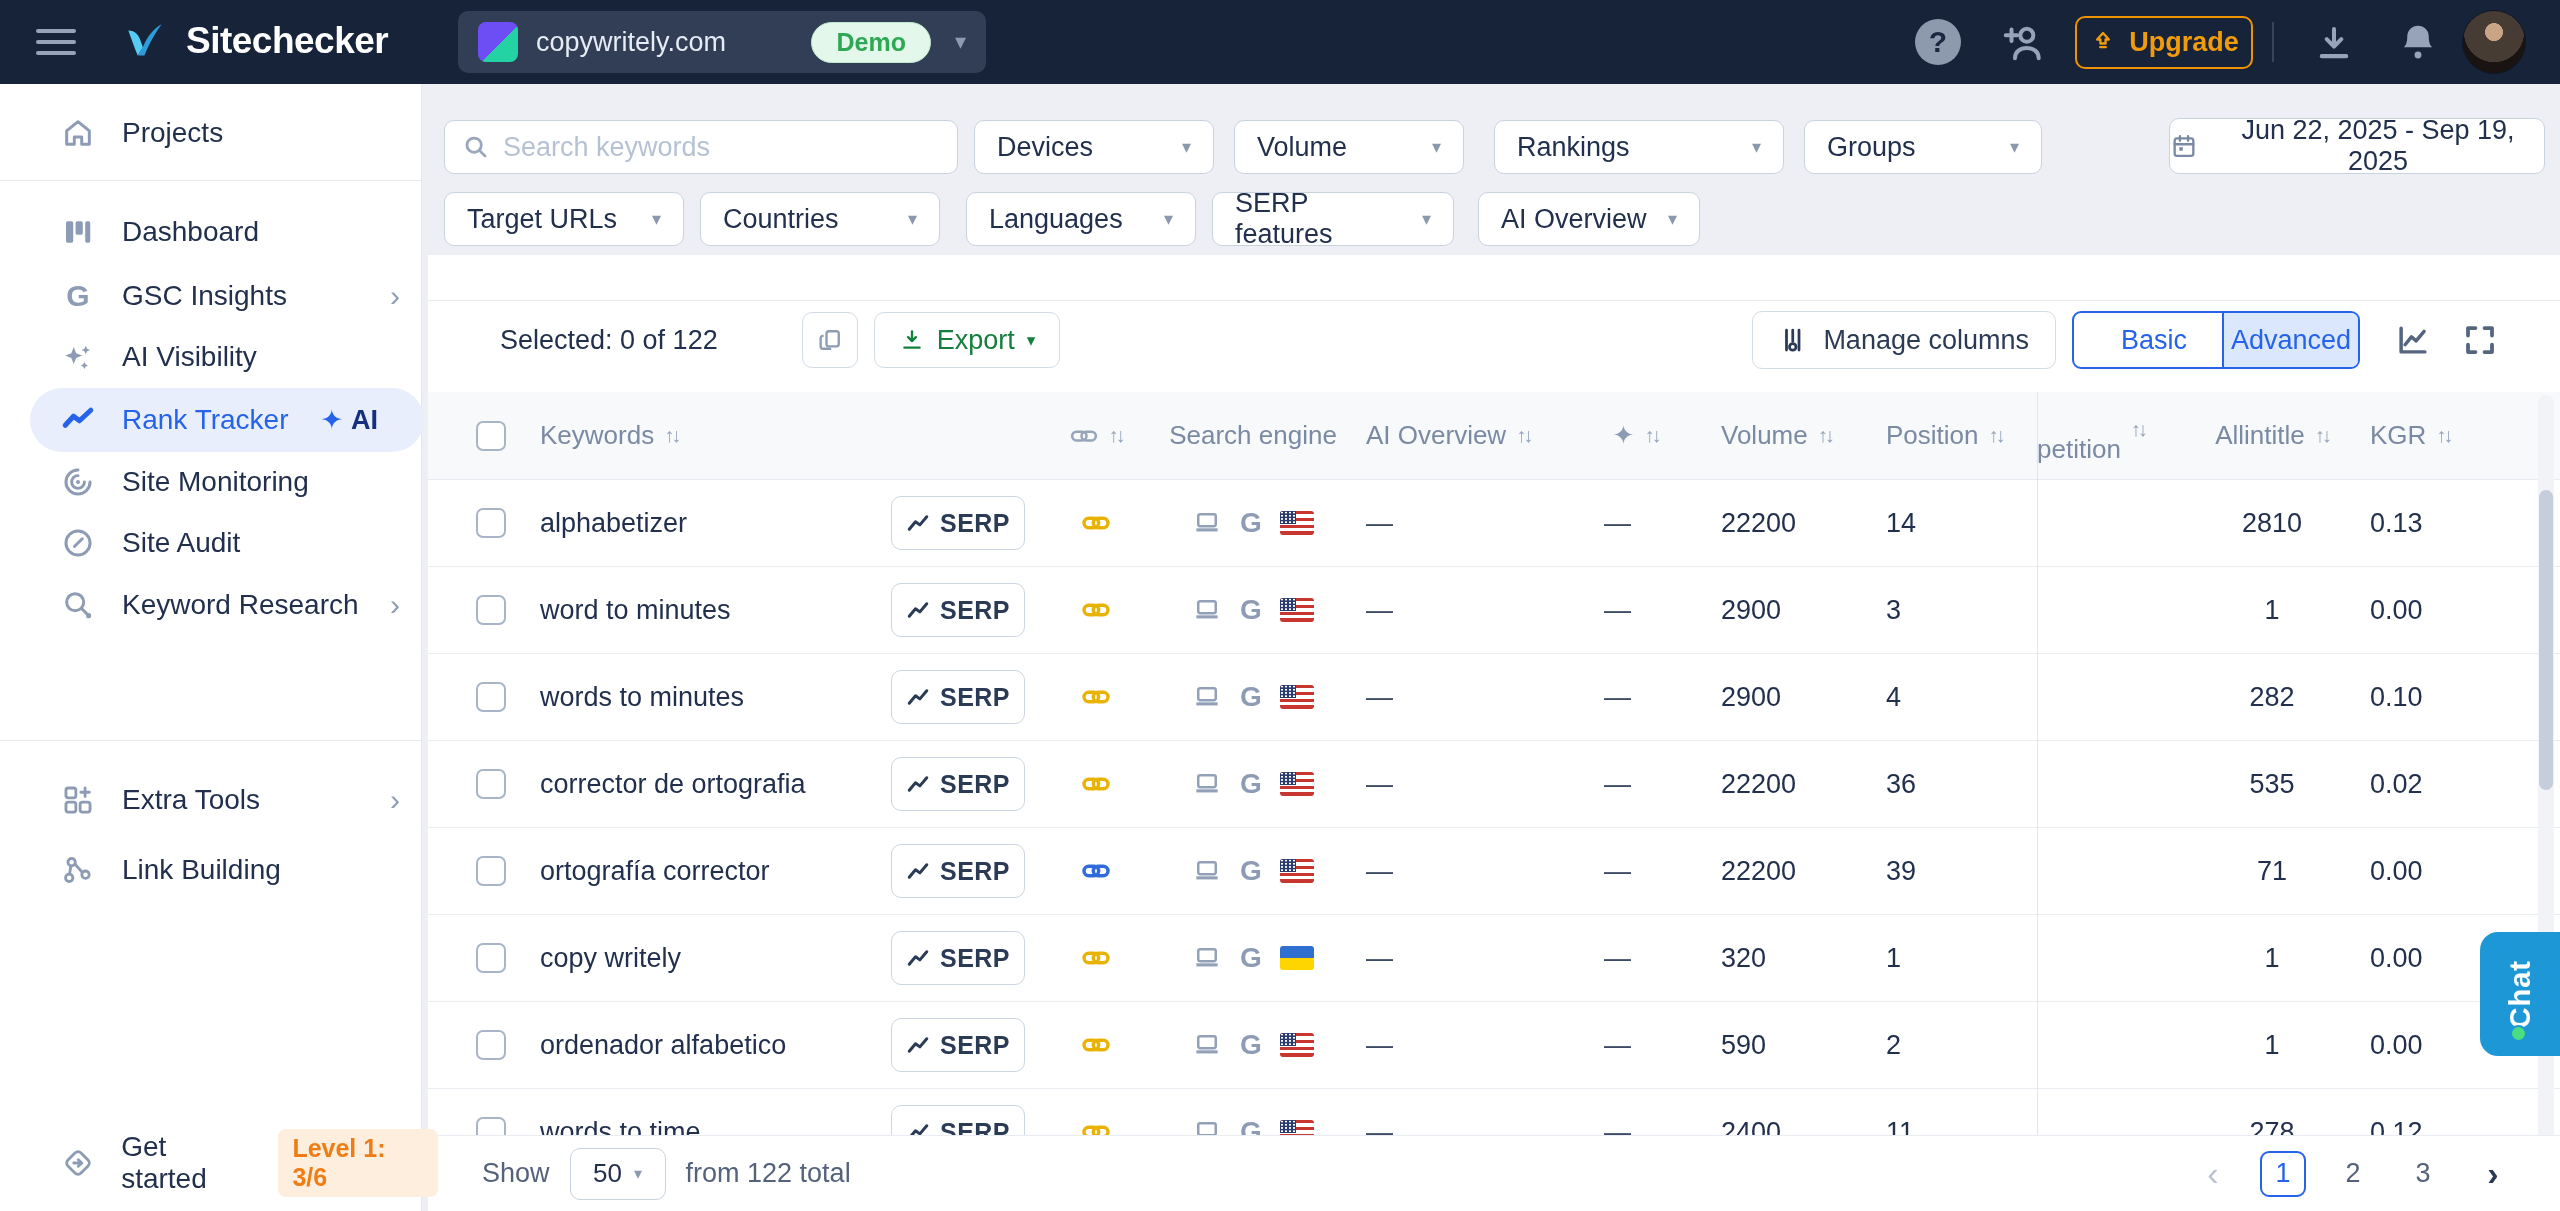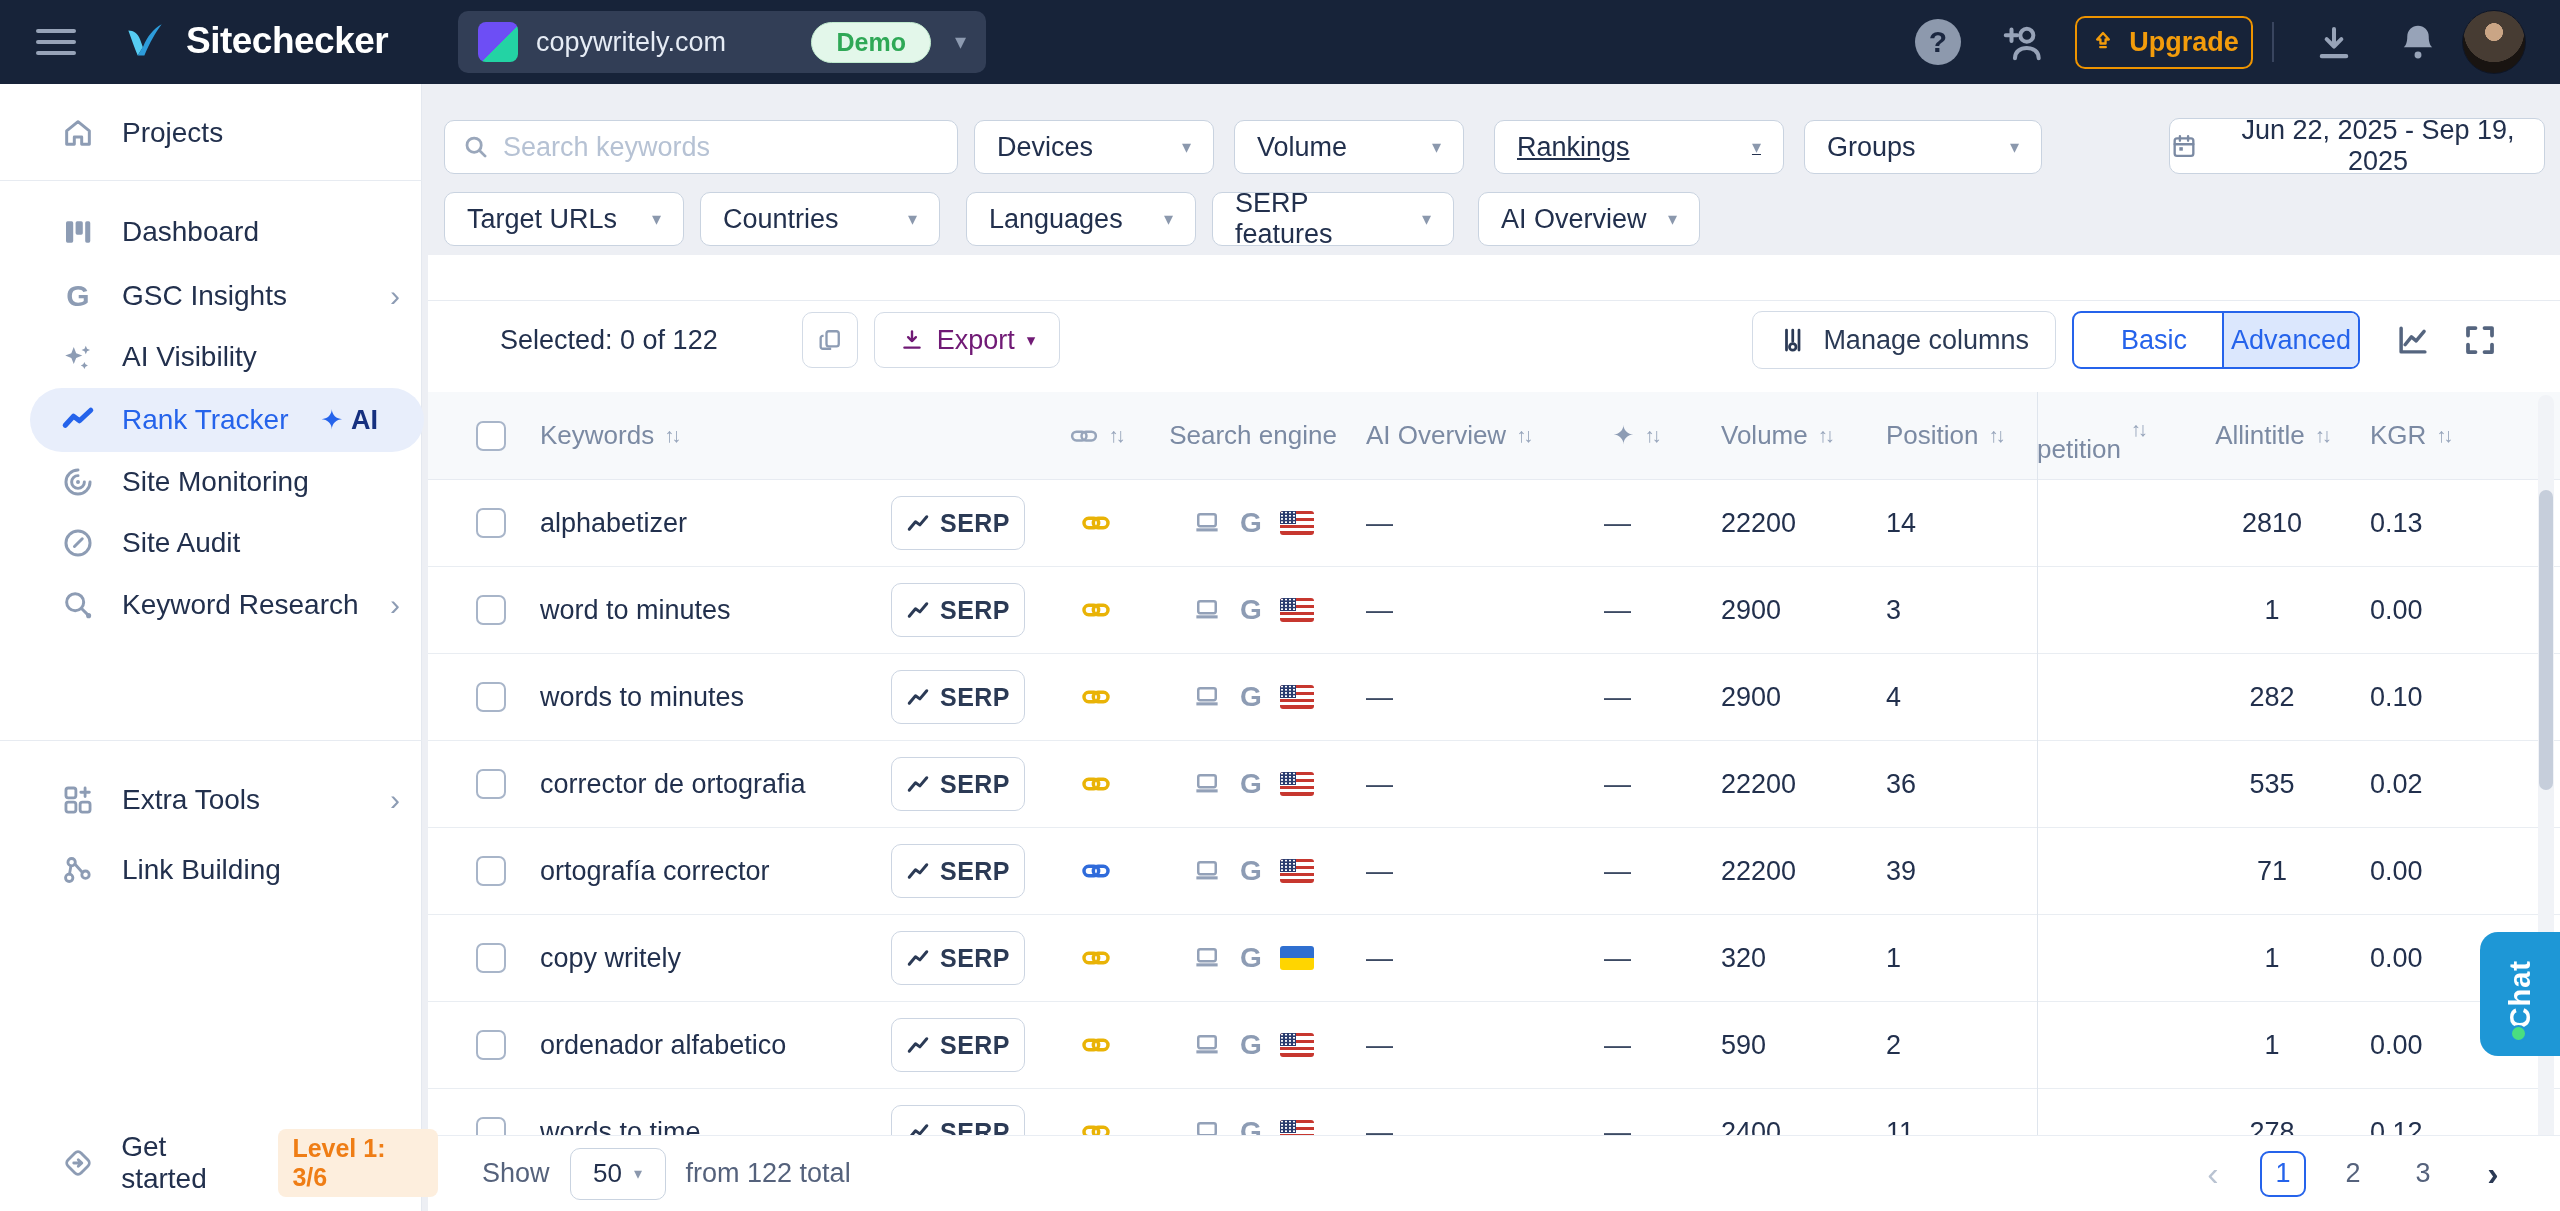--- a/index.html
+++ b/index.html
@@ -49,21 +49,21 @@
   .searchbox input::placeholder { color:#b6c2d4; }
   .datebtn { position:absolute; left:2169px; top:118px; width:376px; height:56px; background:#fff; border:1.5px solid #c9d3e0; border-radius:10px; display:flex; align-items:center; justify-content:center; gap:14px; font-size:27px; color:#22304d; cursor:pointer; }
   .datebtn .dico { color:#7b8aa3; }
 
   
   .card { position:absolute; left:428px; top:255px; right:0; bottom:0; background:#fff; z-index:10; }
   .card-sep { position:absolute; left:0; right:0; top:45px; height:1px; background:#e7ebf1; }
   .toolbar { position:absolute; left:0; right:0; top:46px; height:78px; display:flex; align-items:center; padding:0 62px 0 72px; }
   .sel-count { font-size:27px; color:#22304d; }
   .icon-btn { width:56px; height:56px; border:1.5px solid #d3dbe6; border-radius:10px; background:#fff; display:flex; align-items:center; justify-content:center; color:#8d9cb4; cursor:pointer; }
-  .export-btn { height:56px; border:1.5px solid #d3dbe6; border-radius:10px; background:#fff; display:flex; align-items:center; gap:12px; padding:0 24px; color:#701a75; font-size:27px; cursor:pointer; }
+  .export-btn { height:56px; border:1.5px solid #d3dbe6; border-radius:10px; background:#fff; display:flex; align-items:center; gap:12px; padding:0 24px; color:#15803d; font-size:27px; cursor:pointer; }
   .manage-btn { height:58px; border:1.5px solid #d3dbe6; border-radius:10px; background:#fff; display:flex; align-items:center; gap:14px; padding:0 26px; color:#2b3a55; font-size:27px; font-weight:500; cursor:pointer; }
   .seg { display:flex; height:58px; border:2px solid #2563eb; border-radius:9px; overflow:hidden; }
   .seg .opt { width:136px; display:flex; align-items:center; justify-content:center; font-size:27px; font-weight:500; color:#2563eb; cursor:pointer; background:#fff; }
   .seg .opt.on { background:#dbe7fd; border-left:2px solid #2563eb; }
   .ghost-ic { color:#55657f; cursor:pointer; }
 
   .thead { position:absolute; left:0; right:0; top:137px; height:88px; background:#f7f9fb; border-bottom:1px solid #e7ebf1; display:flex; align-items:center; color:#7b8aa3; font-size:26px; font-weight:500; }
   .sort { font-size:20px; letter-spacing:-3px; color:#97a5bb; margin-left:10px; cursor:pointer; }
   .hcell { display:flex; align-items:center; }
   .c-check { width:100px; padding-left:48px; }
@@ -296,21 +296,21 @@
   <input type="text" placeholder="Search keywords" style="">
 </div>
 <div class="chip" style="left:974px;top:120px;width:240px;">
     <span class="clabel">Devices</span>
     <span class="caret">▾</span>
   </div>
 <div class="chip" style="left:1234px;top:120px;width:230px;">
     <span class="clabel">Volume</span>
     <span class="caret">▾</span>
   </div>
-<div class="chip" style="left:1494px;top:120px;width:290px;text-decoration:underline;">
+<div class="chip" style="left:1494px;top:120px;width:290px;">
     <span class="clabel">Rankings</span>
     <span class="caret">▾</span>
   </div>
 <div class="chip" style="left:1804px;top:120px;width:238px;">
     <span class="clabel">Groups</span>
     <span class="caret">▾</span>
   </div>
 <button class="datebtn">
   <span class="dico">
       <svg width="28" height="28" viewBox="0 0 24 24" fill="none" stroke="currentColor" stroke-width="2" stroke-linecap="round">

